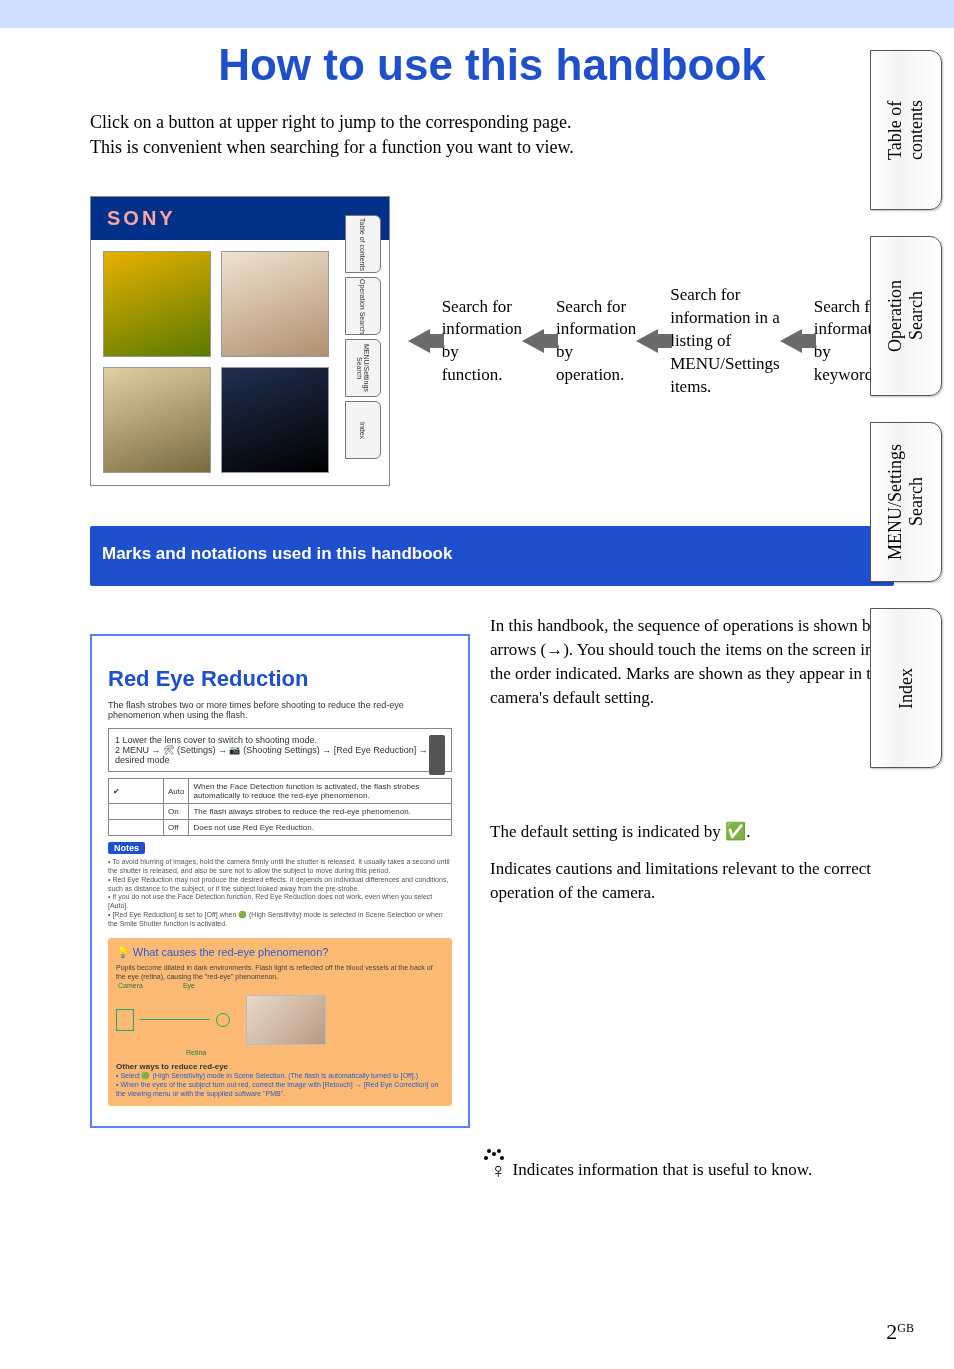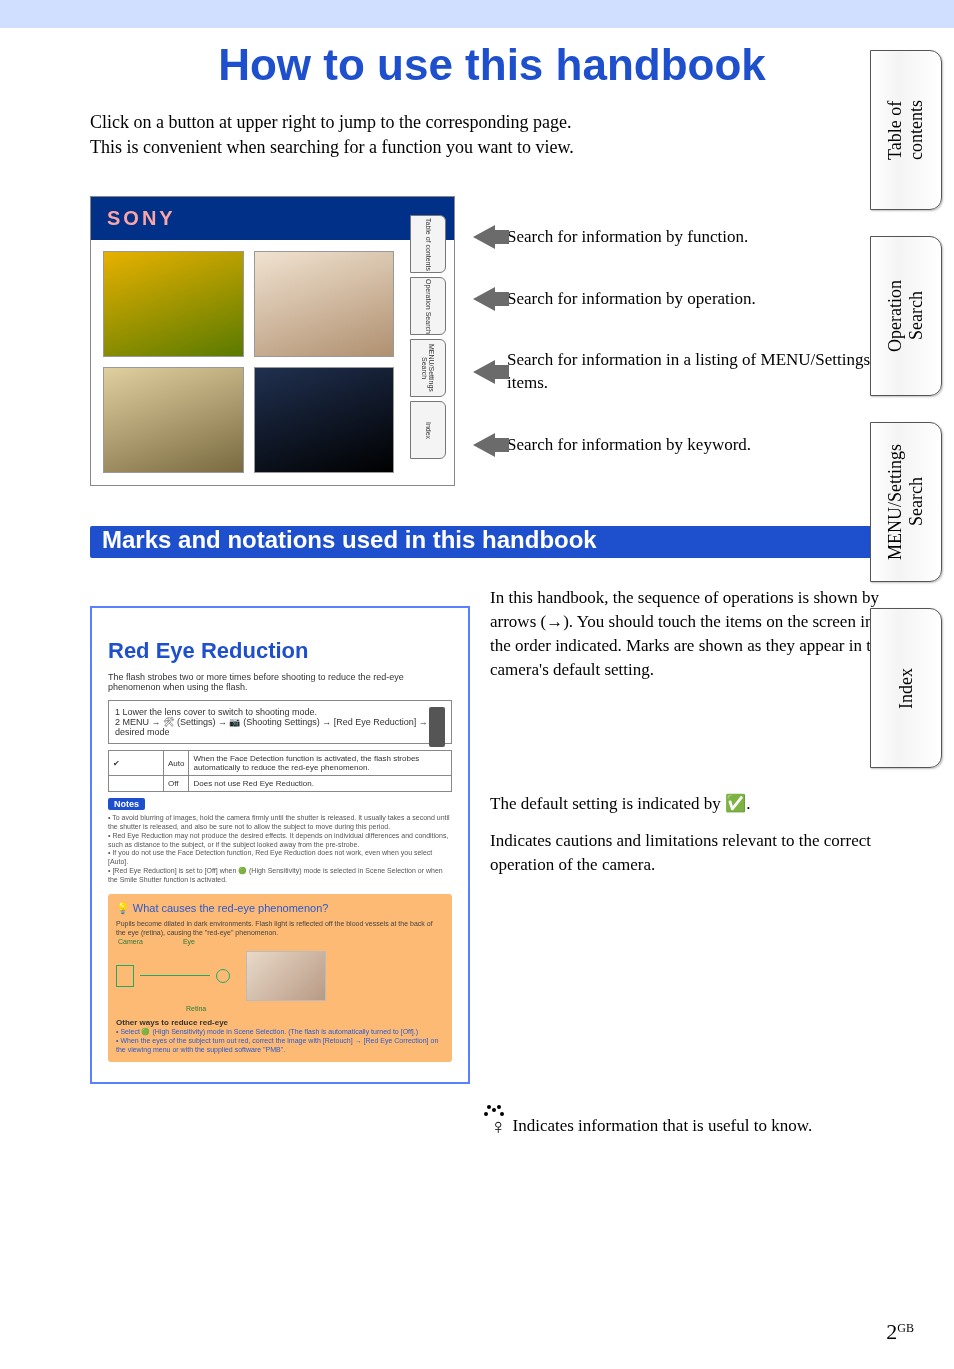--- a/index.html
+++ b/index.html
@@ -17,29 +17,29 @@
   .thumb { background: linear-gradient(135deg,#ddd,#bbb); border: 1px solid #999; }
   .thumb.sunflower { background: linear-gradient(160deg,#e7b100 0%, #5a7a00 100%); }
   .thumb.child { background: linear-gradient(160deg,#f0e2d0 0%, #b09070 100%); }
   .thumb.cat { background: linear-gradient(160deg,#e0d0a0 0%, #7a6a40 100%); }
   .thumb.city { background: linear-gradient(160deg,#203050 0%, #000 100%); }
 
   .mini-tabs { position: absolute; right: 8px; top: 18px; width: 36px; display: flex; flex-direction: column; gap: 4px; }
   .mini-tab { height: 58px; background: #f4f4f4; border: 1px solid #777; border-radius: 0 6px 6px 0; display: flex; align-items: center; justify-content: center; }
   .mini-tab span { writing-mode: vertical-rl; font-size: 7px; font-family: Arial, sans-serif; color: #333; text-align: center; }
 
-  .annotation-col { flex: 1; display: flex; flex-direction: column; justify-content: space-around; padding: 10px 0; }
+  .annotation-col { flex: 1; display: flex; flex-direction: row; justify-content: space-around; padding: 10px 0; }
   .annotation-item { display: flex; align-items: center; gap: 12px; font-size: 17px; line-height: 1.35; }
   .arrow-left {
     width: 0; height: 0; border-top: 12px solid transparent; border-bottom: 12px solid transparent;
     border-right: 22px solid #6b6b6b; position: relative; flex-shrink: 0;
   }
   .arrow-left::after { content:""; position:absolute; left:22px; top:-7px; width:14px; height:14px; background:#6b6b6b; }
 
-  .section-bar { background: #1e4fcc; color: #fff; font-family: Arial, sans-serif; font-size: 24px; font-weight: bold; padding: 0 12px; border-bottom: 4px solid #1e4fcc; border-radius: 2px; margin-bottom: 28px; }
+  .section-bar { background: #1e4fcc; color: #fff; font-family: Arial, sans-serif; font-size: 17px; font-weight: bold; padding: 18px 12px; border-bottom: 4px solid #1e4fcc; border-radius: 2px; margin-bottom: 28px; }
   .section-wrap-outer { margin-bottom: 28px; }
 
   .marks-row { display: flex; gap: 20px; }
   .example-box { width: 380px; border: 2px solid #5a7fff; background: #fff; padding: 8px 8px 12px; font-family: Arial, sans-serif; color:#333;margin-top:20px; }
   .rey-card { background:#fff; padding: 22px 8px 8px; position:relative; }
   .rey-title { color:#1e4fcc; font-size: 22px; font-weight: bold; font-family: Arial, sans-serif; margin-bottom: 8px; }
   .rey-sub { font-size: 9px; color:#333; margin-bottom:8px; }
   .rey-steps { border:1px solid #888; padding:6px; font-size:9px; margin-bottom:6px; position:relative; }
   .rey-steps .mode-icon { position:absolute; right:6px; top:6px; width:16px; height:40px; background:#555; border-radius:2px; }
   .rey-table { width:100%; border-collapse: collapse; font-size:8px; }
@@ -151,20 +151,25 @@
           </div>
           <table class="rey-table">
             <tbody>
                 <tr>
                   <td style="width:18px">✔</td>
                   <td>Auto</td>
                   <td>When the Face Detection function is activated, the flash strobes automatically to reduce the red-eye phenomenon.</td>
                 </tr>
             <tr>
                   <td></td>
+                  <td>On</td>
+                  <td>The flash always strobes to reduce the red-eye phenomenon.</td>
+                </tr>
+            <tr>
+                  <td></td>
                   <td>Off</td>
                   <td>Does not use Red Eye Reduction.</td>
                 </tr>
           </tbody>
             </table>
           <span class="notes-tag">Notes</span>
           <div class="tiny-bullets" style="white-space:pre-line">• To avoid blurring of images, hold the camera firmly until the shutter is released. It usually takes a second until the shutter is released, and also be sure not to allow the subject to move during this period.
 • Red Eye Reduction may not produce the desired effects. It depends on individual differences and conditions, such as distance to the subject, or if the subject looked away from the pre-strobe.
 • If you do not use the Face Detection function, Red Eye Reduction does not work, even when you select [Auto].
 • [Red Eye Reduction] is set to [Off] when 🟢 (High Sensitivity) mode is selected in Scene Selection or when the Smile Shutter function is activated.</div>

